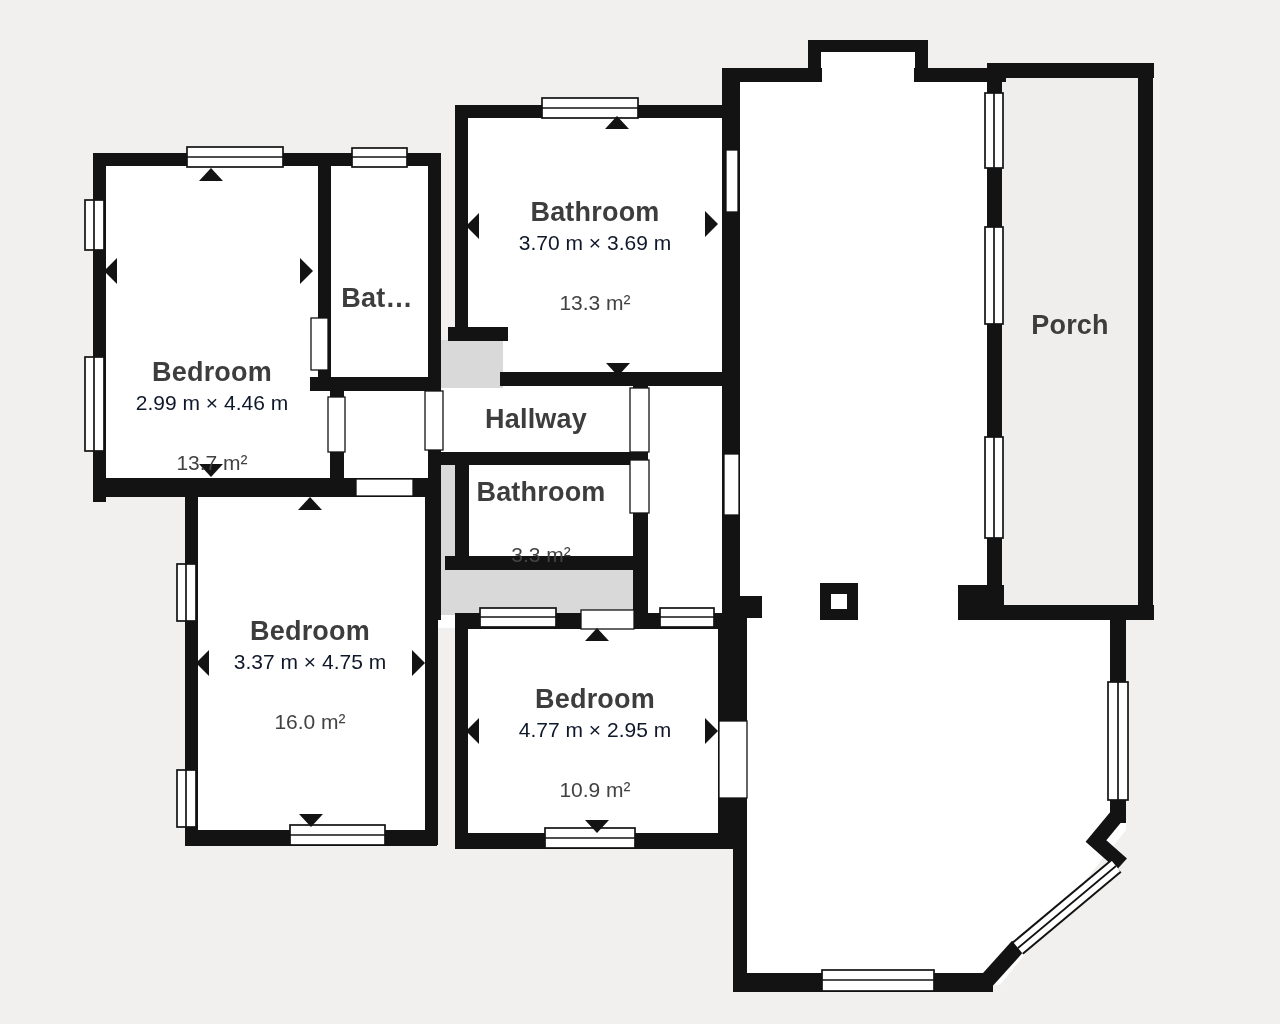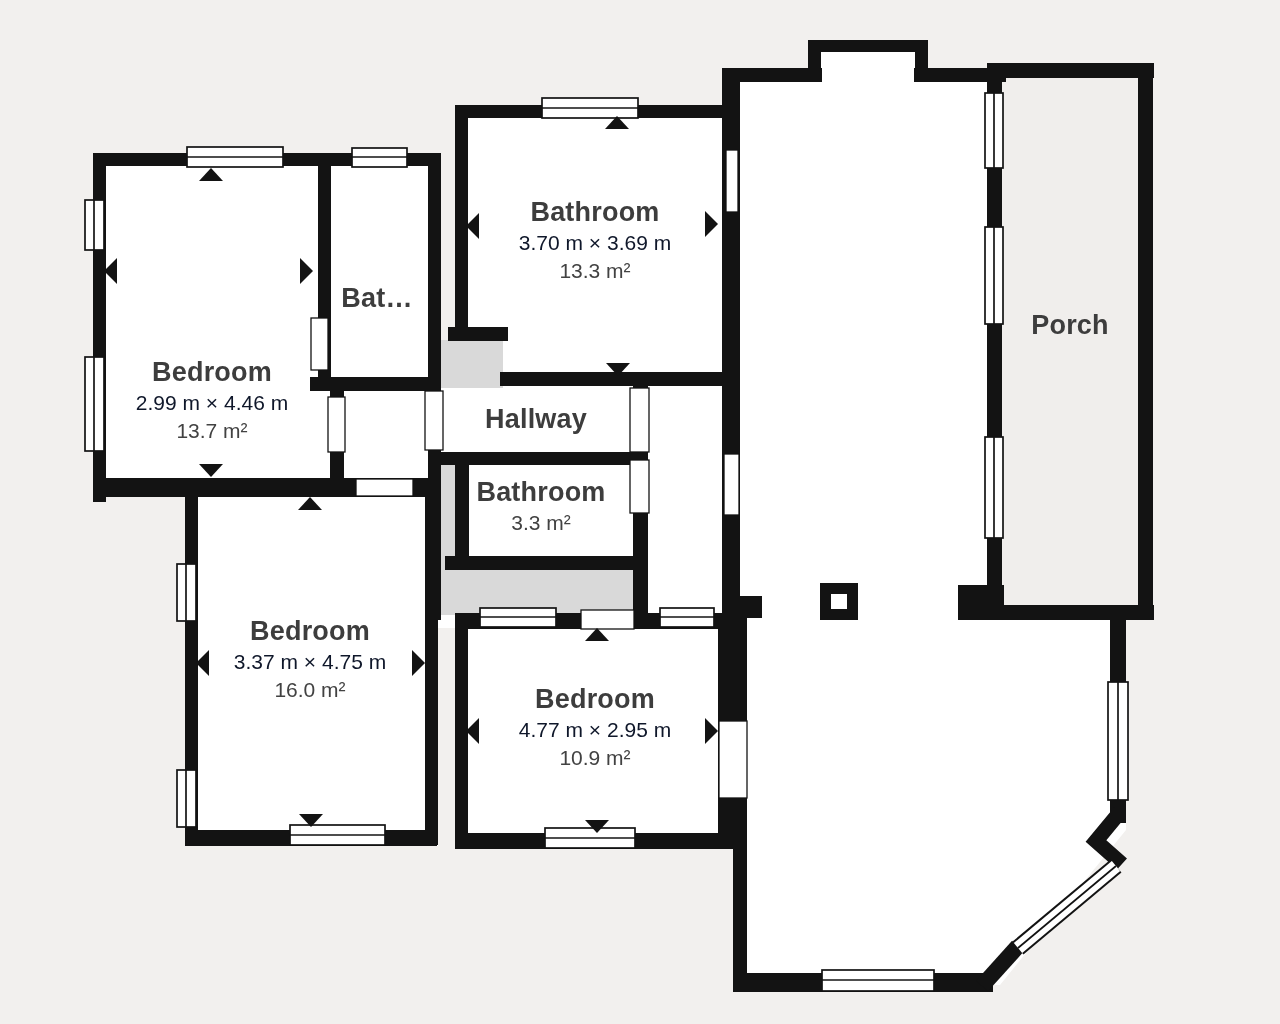--- a/index.html
+++ b/index.html
@@ -27,21 +27,21 @@
   .winline{stroke:var(--wall-color);stroke-width:1.7;}
   .door{fill:var(--room-fill);stroke:var(--wall-color);stroke-width:1.3;}
   .arrow{fill:var(--wall-color);}
   .wline{stroke:var(--wall-color);fill:none;}
   .room-label{
     position:absolute;text-align:center;transform:translateX(-50%);
     color:var(--text-color);white-space:nowrap;
   }
   .room-name{font-size:27px;font-weight:700;line-height:1.18;letter-spacing:0.2px;}
   .room-dims{font-size:21px;font-weight:400;line-height:1.32;color:#0f172a;text-align:right;}
-  .room-area{font-size:21px;font-weight:400;line-height:1.32;color:#424242;}
+  .room-area{font-size:21px;font-weight:400;line-height:1.32;color:#424242;margin-top:32px;}
 </style>
 </head>
 <body>
 
 <div class="plan-stage">
 
   <svg width="1280" height="1024" viewBox="0 0 1280 1024">
 
     <g>
       <rect class="roomfill" x="93" y="153" width="348" height="344"></rect>

